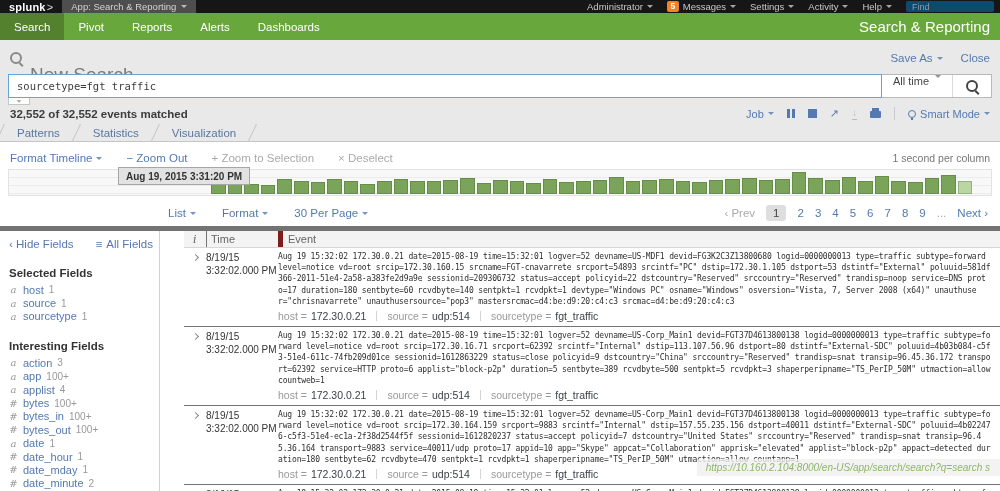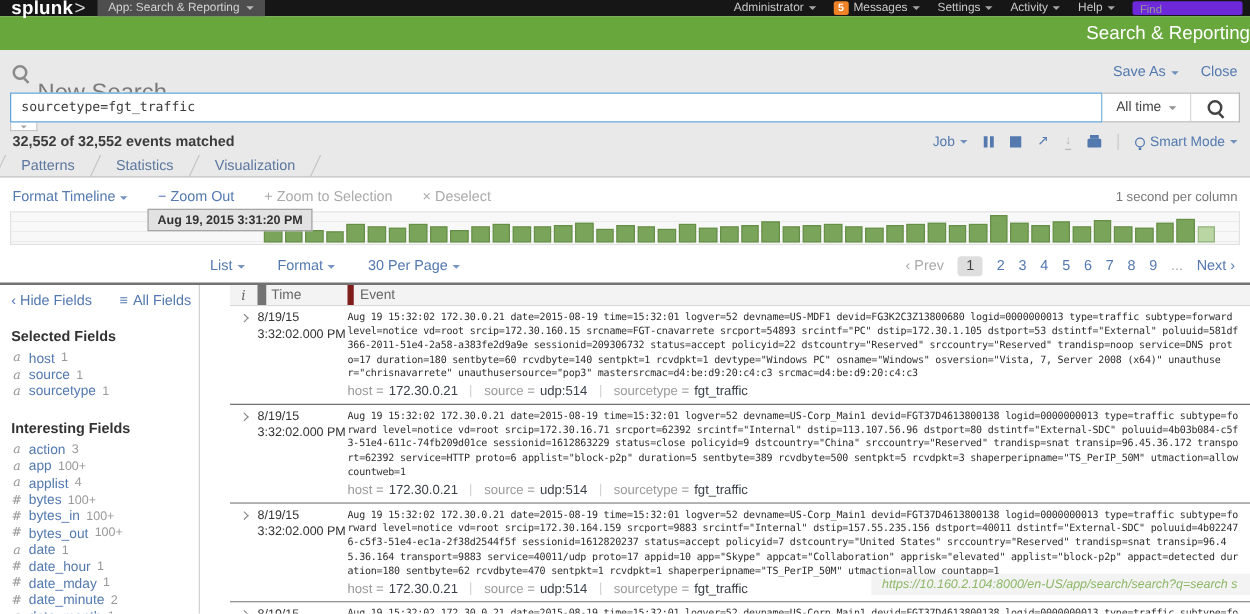--- a/index.html
+++ b/index.html
@@ -2,51 +2,51 @@
 <html><head>
 <meta charset="utf-8">
 <style>
   * { margin:0; padding:0; box-sizing:border-box; }
   html,body { width:1000px; height:491px; overflow:hidden; }
   body { font-family:"Liberation Sans", sans-serif; background:#fff; }
   .screen { position:relative; width:1000px; height:491px; overflow:hidden; background:#fff; }
 
   
   .topbar { height:13px; background:#161616; display:flex; align-items:stretch; color:#ccc; font-size:9.5px; }
-  .logo { display:flex; align-items:center; padding:0 9px; color:#fff; font-weight:bold; font-size:15px; letter-spacing:.2px; }
+  .logo { display:flex; align-items:center; padding:0 9px; color:#fff; font-weight:bold; font-size:11px; letter-spacing:.2px; }
   .logo .gt { color:#dcdcdc; font-weight:normal; margin-left:1px; }
   .app-menu { display:flex; align-items:center; gap:5px; background:#4e4e4e; color:#d4d4d4; padding:0 9px; font-size:9.5px; }
   .topbar-right { margin-left:auto; display:flex; align-items:center; gap:14px; padding-right:6px; }
   .top-menu { display:flex; align-items:center; gap:4px; color:#c9c9c9; }
   .badge { background:#f08228; color:#fff; font-size:8.5px; font-weight:bold; padding:1px 3.5px; border-radius:2px; line-height:1; }
-  .find-input { width:88px; height:11px; background:#6d28d9; border:0; border-radius:2px; color:#bbb; font-size:9px; padding:0 6px; outline:none; }
+  .find-input { width:88px; height:11px; background:#0c4a6e; border:0; border-radius:2px; color:#bbb; font-size:9px; padding:0 6px; outline:none; }
   .find-input::placeholder { color:#999; }
   .caret { display:inline-block; width:0; height:0; border-left:3px solid transparent; border-right:3px solid transparent; border-top:3.5px solid currentColor; opacity:.8; }
 
   
   .nav { height:27px; background:#68a73c; display:flex; align-items:stretch; }
   .nav-item { display:flex; align-items:center; padding:0 14px; color:#fff; font-size:11.5px; cursor:pointer; }
   .nav-item.active { background:#54812d; }
-  .nav-title { margin-left:auto; align-self:center; color:#fff; font-size:15px; }
+  .nav-title { margin-left:auto; align-self:center; color:#fff; font-size:15px; padding-right:10px; }
 
   
   .header-zone { background:#e9e9e9; padding-top:6px; }
   .title-row { display:flex; align-items:center; height:24px; padding:0 10px; }
   .icon-mag { position:relative; width:13px; height:13px; display:inline-block; }
   .icon-mag::before { content:''; position:absolute; left:0; top:0; width:8px; height:8px; border:2px solid currentColor; border-radius:50%; }
   .icon-mag::after { content:''; position:absolute; left:10px; top:10px; width:5px; height:2px; background:currentColor; transform:rotate(45deg); transform-origin:0 0; }
   .page-title { font-size:19px; color:#7b7b7b; margin-left:7px; font-weight:normal;margin-top:34px; }
   .title-links { margin-left:auto; display:flex; align-items:center; gap:18px; font-size:11.5px; color:#5379af; }
   .link { color:#5379af; cursor:pointer; text-decoration:none; display:inline-flex; align-items:center; gap:4px; }
   .muted { color:#aaa !important; }
 
   .search-row { display:flex; margin:4px 8px 0; height:24px; }
   .query-input { flex:1; border:1px solid #61a5d9; background:#fff; font:10.5px "DejaVu Sans Mono", monospace; color:#3c3c3c; padding:0 8px; outline:none; }
   .search-right { display:flex; border:1px solid #b9b9b9; border-left:0; background:#fff; }
-  .time-seg { display:flex; align-items:center; gap:6px; padding:0 11px; font-size:11px; color:#444; border-right:1px solid #d9d9d9; cursor:pointer; }
+  .time-seg { display:flex; gap:6px; padding:0 11px; font-size:11px; color:#444; border-right:1px solid #d9d9d9; cursor:pointer; }
   .btn-seg { width:38px; display:flex; align-items:center; justify-content:center; color:#444; cursor:pointer; }
   .assistant-caret { width:22px; height:7px; margin-left:8px; background:#fff; border:1px solid #c6c6c6; border-top:0; display:flex; align-items:center; justify-content:center; }
   .assistant-caret .caret { border-top-color:#8a8a8a; transform:scale(.8); }
 
   .matched-row { display:flex; align-items:center; padding:2px 10px 0; height:15px; }
   .matched-text { font-size:11.5px; font-weight:bold; color:#3c3c3c; }
   .job-controls { margin-left:auto; display:flex; align-items:center; gap:13px; color:#5379af; font-size:11px; }
   .icon-pause { display:inline-flex; gap:2px; }
   .icon-pause i { width:3px; height:9px; background:currentColor; }
   .icon-stop { width:9px; height:9px; background:currentColor; display:inline-block; }
@@ -66,42 +66,42 @@
   
   .timeline-controls { display:flex; align-items:center; gap:24px; padding:8px 10px 0; font-size:11.5px; height:24px; }
   .scale-note { margin-left:auto; font-size:10.5px; color:#777; }
   .histogram { position:relative; margin:3px 8px 0; height:27px; border:1px solid #e2e2e2; background:
       repeating-linear-gradient(to bottom, #f8f8f8 0, #f8f8f8 7px, #ebebeb 7px, #ebebeb 8px); }
   .bars { position:absolute; left:202px; bottom:1px; display:flex; align-items:flex-end; gap:2px; }
   .bar { width:14.6px; background:#79a45a; box-shadow:inset 0 0 0 1px rgba(55,85,30,.28); flex:none; }
   .timeline-tooltip { position:absolute; left:109px; top:-3px; height:18px; display:flex; align-items:center; padding:0 7px; background:#e2e2e2; border:1px solid #a6a6a6; font-size:10px; font-weight:bold; color:#333; z-index:3; white-space:nowrap; }
 
   
-  .results-bar { display:flex; align-items:center; margin-top:4px; padding:5px 12px 5px 168px; border-bottom:2px solid #737373; font-size:11.5px; }
+  .results-bar { display:flex; align-items:center; margin-top:4px; padding:5px 12px 5px 168px; border-bottom:5px solid #737373; font-size:11.5px; }
   .results-left { display:flex; gap:26px; }
   .pagination { margin-left:auto; display:flex; align-items:center; gap:11px; font-size:11.5px; }
   .page { color:#5379af; cursor:pointer; }
   .page.active { background:#dedede; border-radius:3px; padding:2px 7px; color:#444; }
 
   
   .main { display:flex; height:265px; align-items:stretch;gap:24px; }
   .sidebar { width:160px; flex:none; border-right:1px solid #d2d2d2; padding:7px 6px 0 9px; overflow:hidden; }
   .sidebar-top { display:flex; justify-content:space-between; align-items:center; font-size:11.5px; }
   .group-title { font-size:11.5px; font-weight:bold; color:#333; margin-top:17px; }
   .field-list { margin-top:4px; }
   .field-row { display:flex; align-items:center; gap:5px; height:13.4px; font-size:11px; cursor:pointer; }
   .ftype { width:9px; color:#999; font-size:10px; text-align:center; }
   .ftype.str { font-family:"DejaVu Serif", serif; font-style:italic; }
   .fname { color:#5379af; }
   .fcount { color:#999; font-size:10px; }
 
   .table { flex:1; min-width:0; }
   .thead { display:flex; height:17px; align-items:center; background:#f3f3f3; border-bottom:1px solid #d7d7d7; font-size:11px; color:#666; }
   .th-i { width:22px; padding-left:9px; font-family:"DejaVu Serif", serif; font-style:italic; }
-  .th-time { width:72px; border-left:7px solid #737373; padding-left:4px; align-self:stretch; display:flex; align-items:center; }
+  .th-time { width:72px; border-left:1px solid #737373; padding-left:4px; align-self:stretch; display:flex; align-items:center; }
   .th-event { flex:1; border-left:5px solid #7f1d1d; padding-left:5px; align-self:stretch; display:flex; align-items:center; }
   .row { display:flex; border-bottom:1px solid #737373; padding:3px 0 4px; background:#fff; }
   .cell-i { width:22px; display:flex; justify-content:center; padding-top:4px; }
   .chev { width:5px; height:5px; border-top:1.5px solid #8a8a8a; border-right:1.5px solid #8a8a8a; transform:rotate(45deg); cursor:pointer; }
   .cell-time { width:72px; font-size:10px; color:#333; line-height:12.5px; padding-top:1px; }
   .cell-event { flex:1; min-width:0; padding-right:4px; }
   .event-pre { font-family:"DejaVu Sans Mono", monospace; font-size:8px; line-height:11.2px; letter-spacing:-0.02em; color:#2e2e2e; white-space:pre-wrap; word-break:break-all; }
   .event-fields { display:flex; align-items:center; margin-top:3px; font-size:10.5px; color:#999; }
   .ef-val { color:#3b4249; margin-left:4px; cursor:pointer; }
   .ef-sep { width:1px; height:10px; background:#d5d5d5; margin:0 10px; }
@@ -142,20 +142,42 @@
       </span>
       <span class="top-menu">
         <span>Help</span>
         <span class="caret"></span>
       </span>
       <input class="find-input" placeholder="Find" style="">
     </div>
   </div>
 
   <div class="nav">
+    <span style="display:flex;align-items:stretch;">
+
+        <div class="nav-item active">
+          <span>Search</span>
+        </div>
+
+        <div class="nav-item">
+          <span>Pivot</span>
+        </div>
+
+        <div class="nav-item">
+          <span>Reports</span>
+        </div>
+
+        <div class="nav-item">
+          <span>Alerts</span>
+        </div>
+
+        <div class="nav-item">
+          <span>Dashboards</span>
+        </div>
+      </span>
     <span class="nav-title">Search &amp; Reporting</span>
   </div>
 
   <div class="header-zone">
     <div class="title-row">
       <span class="icon-mag" style="color:#8a8a8a"></span>
       <h1 class="page-title">New Search</h1>
       <div class="title-links">
         <span class="link">
             <span>Save As</span>

